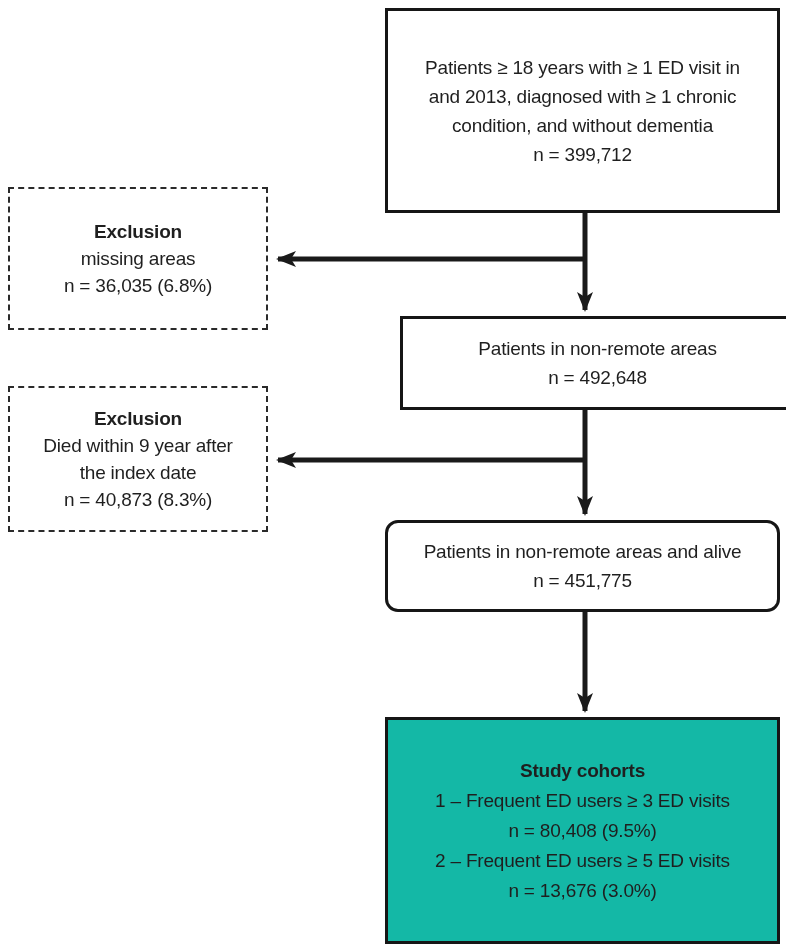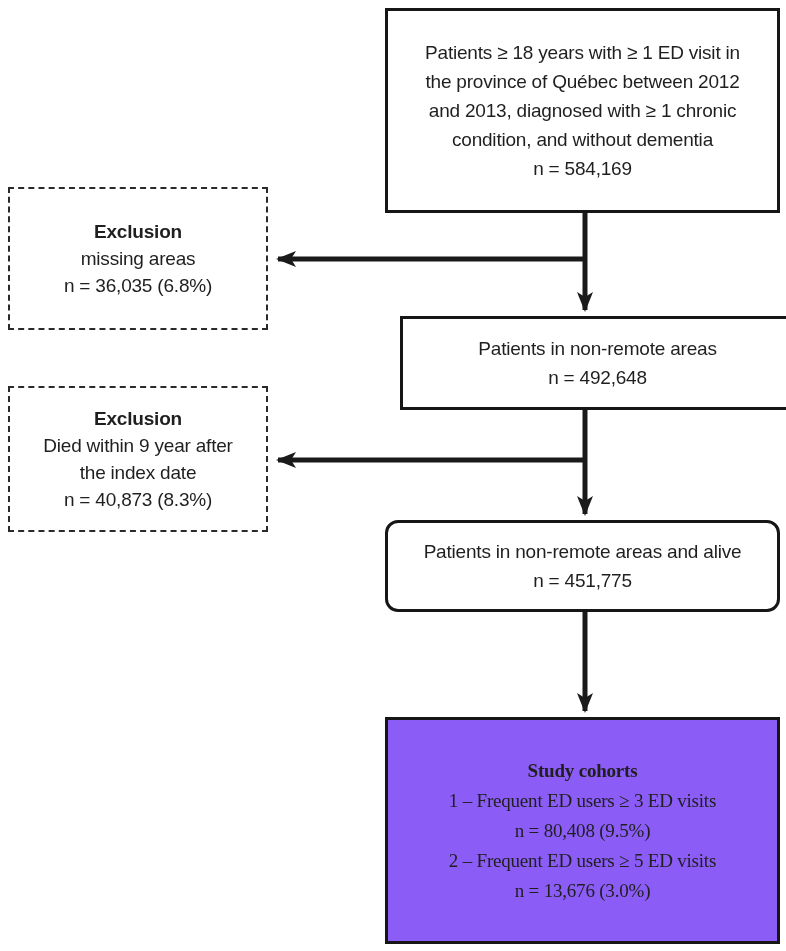--- a/index.html
+++ b/index.html
@@ -30,21 +30,21 @@
     white-space: nowrap;
   }
   .solid {
     border: 3px solid #161616;
   }
   .dashed {
     border: 2px dashed #2a2a2a;
   }
   .main-box { line-height: 29px; }
   .excl-box { line-height: 27px; }
-  .cohort-box { line-height: 30px; background: #8b5cf6; font-family: Liberation Serif, serif; }
+  .cohort-box { line-height: 30px; background: #14b8a6; }
   .bold-title { font-weight: 700; }
 
   
   #box-eligible        { left: 385px; top:   8px; width: 395px; height: 205px; }
   #box-exclusion-remote{ left:   8px; top: 187px; width: 260px; height: 143px; }
   #box-nonremote       { left: 400px; top: 316px; width: 395px; height:  94px; }
   #box-exclusion-died  { left:   8px; top: 386px; width: 260px; height: 146px; }
   #box-alive           { left: 385px; top: 520px; width: 395px; height:  92px; border-radius: 13px; }
   #box-cohorts         { left: 385px; top: 717px; width: 395px; height: 227px; }
 
@@ -69,24 +69,23 @@
     </defs>
     <line x1="585" y1="212" x2="585" y2="310" stroke="#1a1a1a" stroke-width="5" marker-end="url(#ah)"></line>
     <line x1="585" y1="259" x2="278" y2="259" stroke="#1a1a1a" stroke-width="5" marker-end="url(#ah)"></line>
     <line x1="585" y1="409" x2="585" y2="514" stroke="#1a1a1a" stroke-width="5" marker-end="url(#ah)"></line>
     <line x1="585" y1="460" x2="278" y2="460" stroke="#1a1a1a" stroke-width="5" marker-end="url(#ah)"></line>
     <line x1="585" y1="611" x2="585" y2="711" stroke="#1a1a1a" stroke-width="5" marker-end="url(#ah)"></line>
   </svg>
 
   <div class="box solid main-box" id="box-eligible">
     <div>Patients ≥ 18 years with ≥ 1 ED visit in</div>
-    <div>the province of Québec between 2012</div>
     <div>and 2013, diagnosed with ≥ 1 chronic</div>
     <div>condition, and without dementia</div>
-    <div>n = 584,169</div>
+    <div>n = 399,712</div>
   </div>
 
   <div class="box dashed excl-box" id="box-exclusion-remote">
     <div class="bold-title">Exclusion</div>
     <div>missing areas</div>
     <div>n = 36,035 (6.8%)</div>
   </div>
 
   <div class="box solid main-box" id="box-nonremote">
     <div>Patients in non-remote areas</div>

